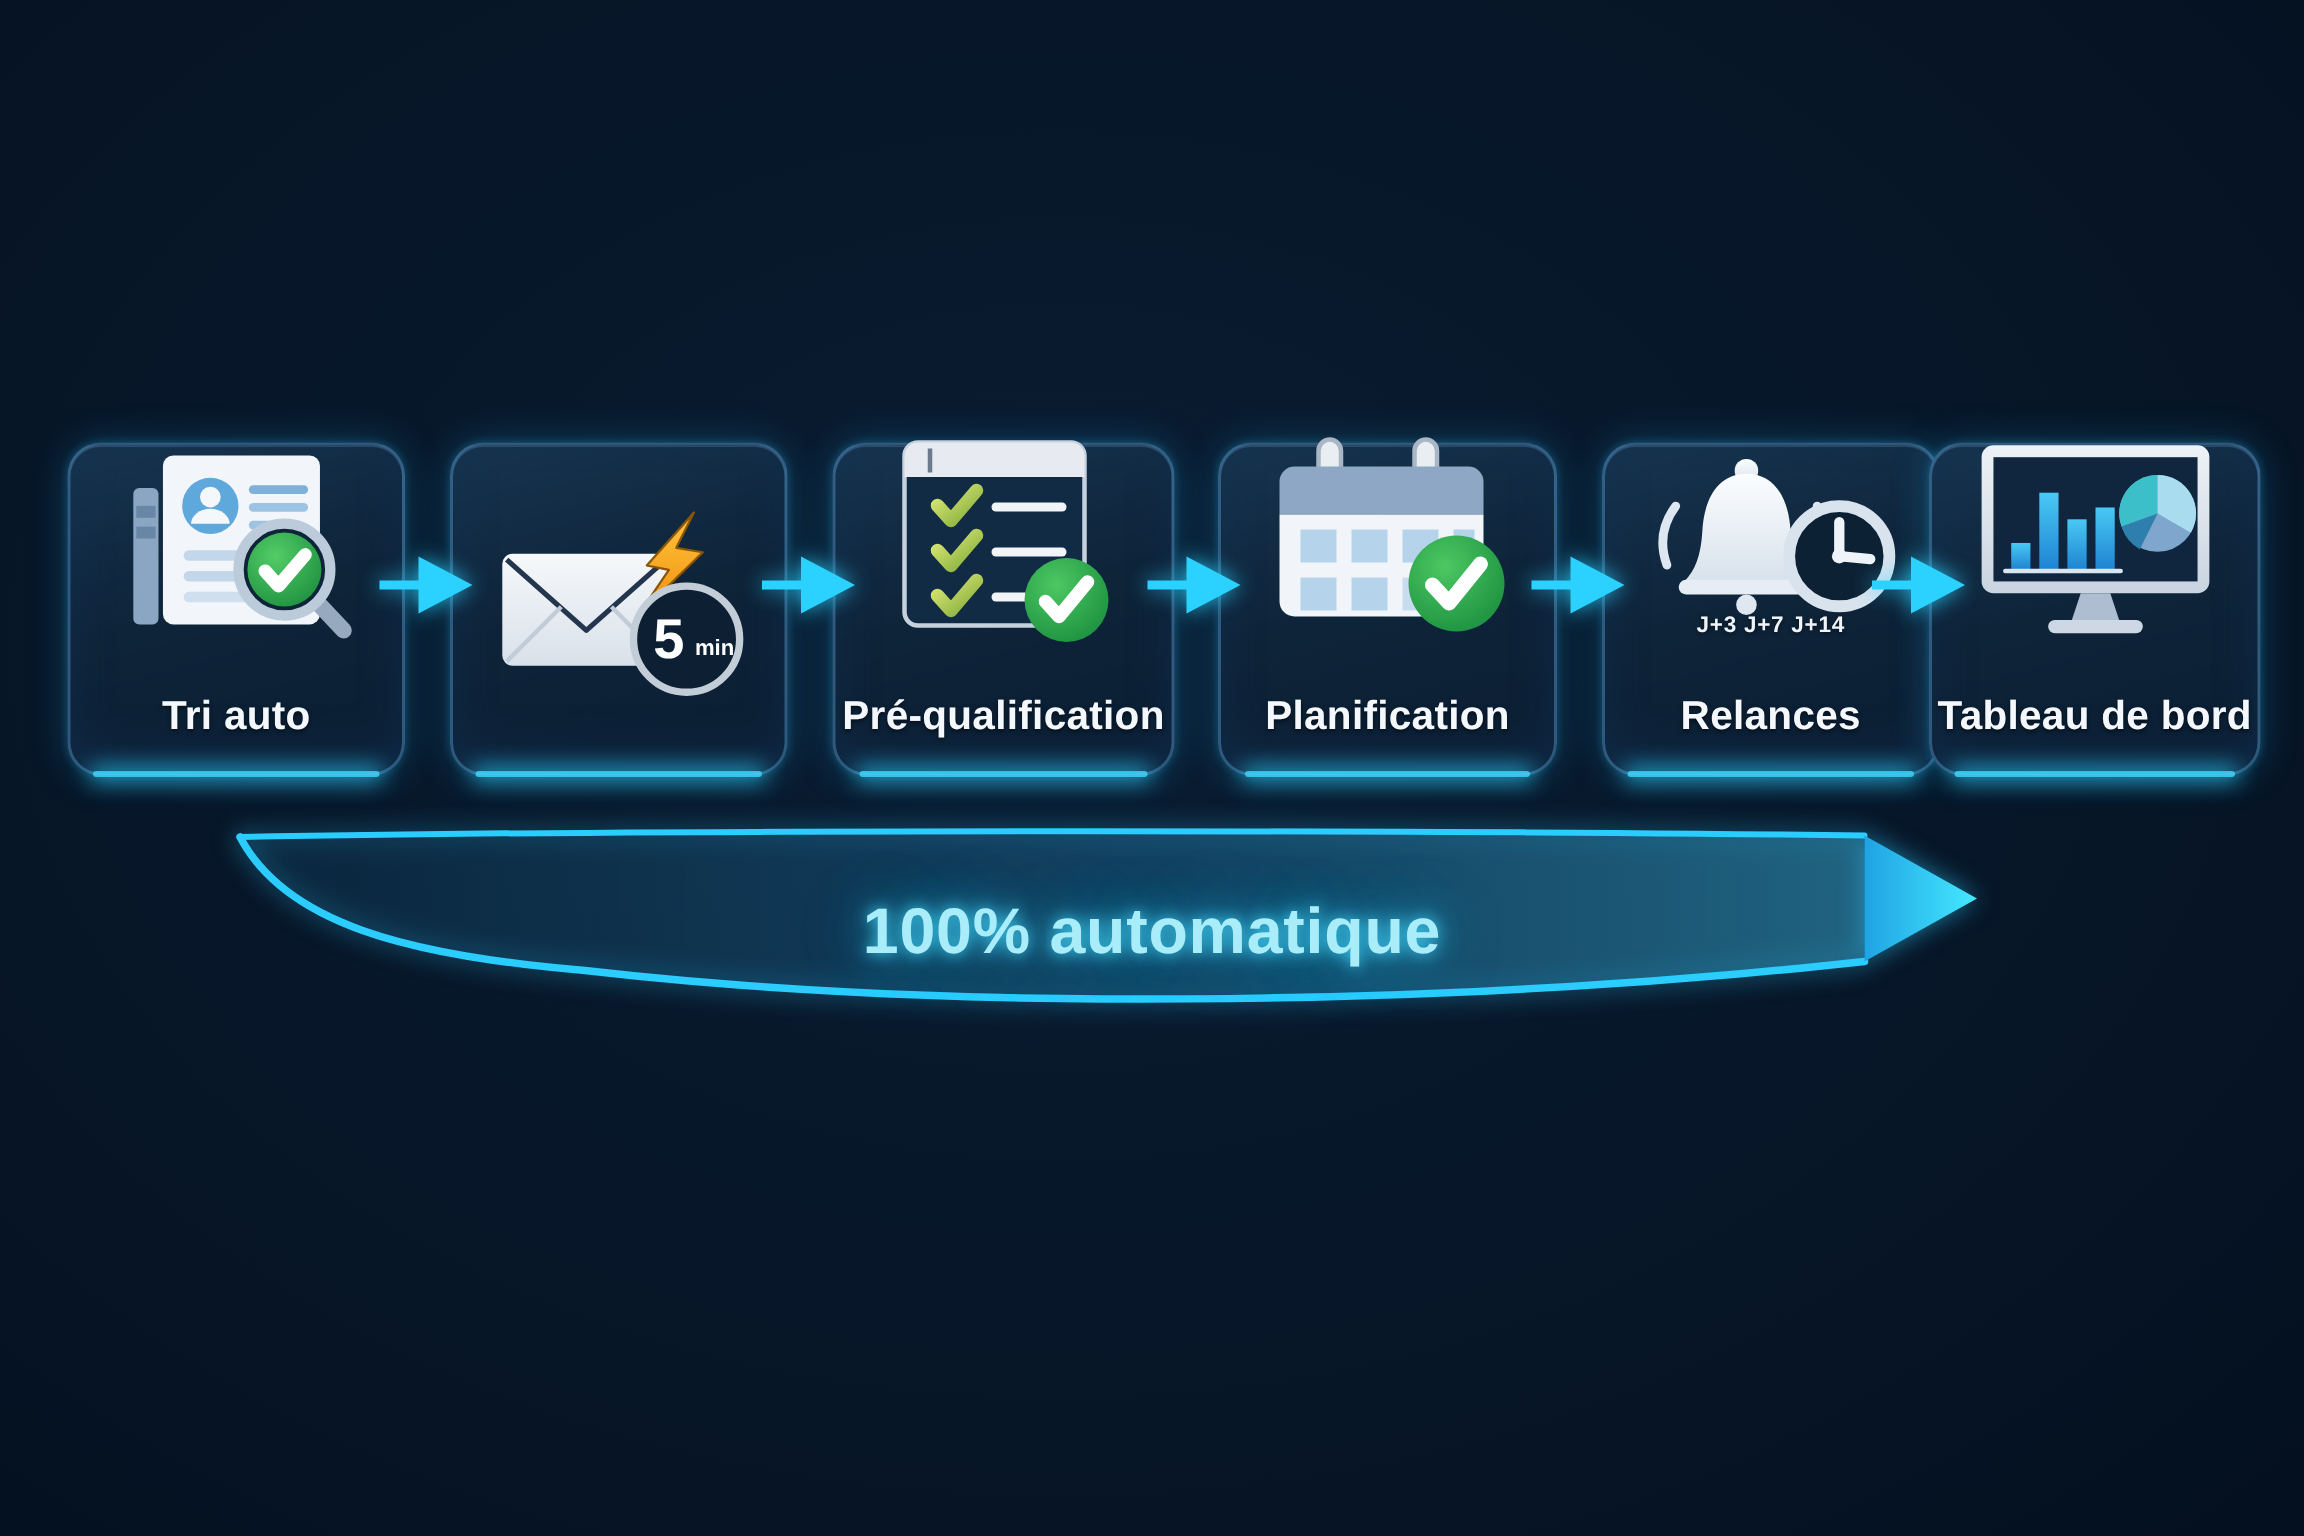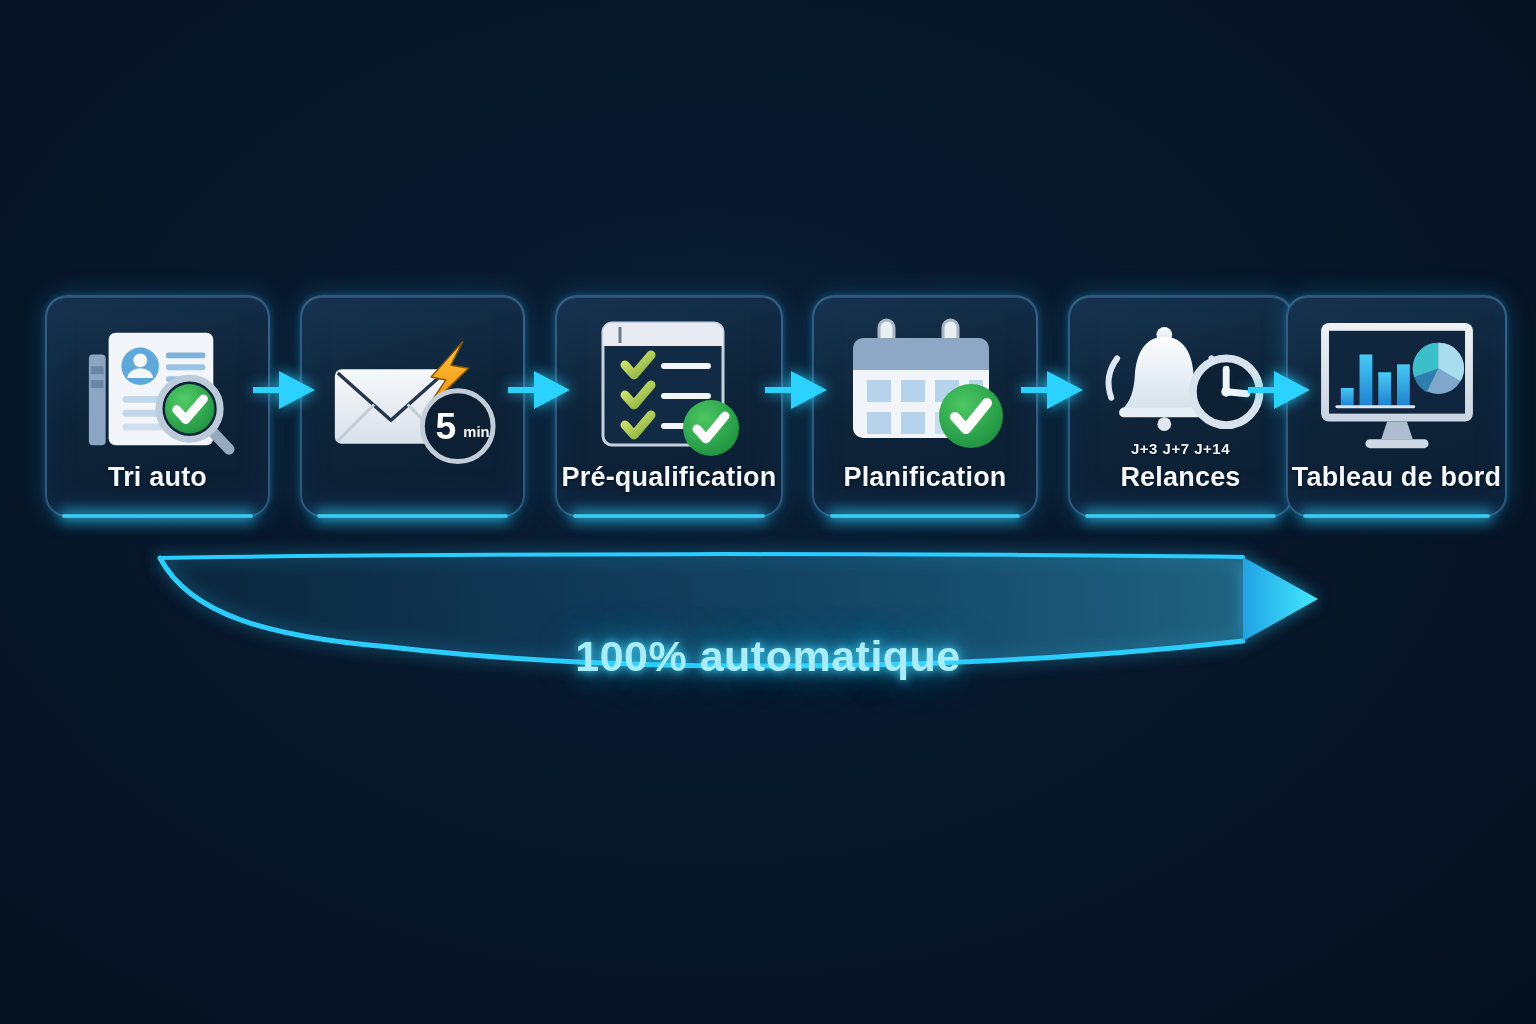--- a/index.html
+++ b/index.html
@@ -59,20 +59,21 @@
   }
   .step-label {
     font-size: 27px;
     font-weight: 600;
     letter-spacing: 0.2px;
     color: #f4f8fc;
     text-shadow: 0 1px 3px rgba(0, 0, 0, 0.6);
     white-space: nowrap;
     line-height: 1.1;
     padding-bottom: 8px;
+    margin-top: 32px;
   }
   .schedule {
     font-size: 15px;
     font-weight: 700;
     color: #eef4fa;
     text-shadow: 0 1px 3px rgba(0,0,0,.6);
     margin-top: -6px;
     margin-bottom: 6px;
     letter-spacing: 0.5px;
   }
@@ -96,21 +97,21 @@
   .swoosh {
     position: absolute;
     left: 130px;
     top: 535px;
     width: 1230px;
     height: 170px;
     filter: drop-shadow(0 0 8px rgba(43, 205, 255, 0.55));
   }
   .banner-text {
     position: absolute;
-    top: 632px;
+    top: 597px;
     left: 50%;
     transform: translateX(-50%);
     font-size: 43px;
     font-weight: 700;
     letter-spacing: 0.5px;
     color: #a9ecfa;
     text-shadow:
       0 0 10px rgba(70, 220, 255, 0.95),
       0 0 26px rgba(46, 211, 255, 0.65),
       0 0 48px rgba(46, 211, 255, 0.4);

